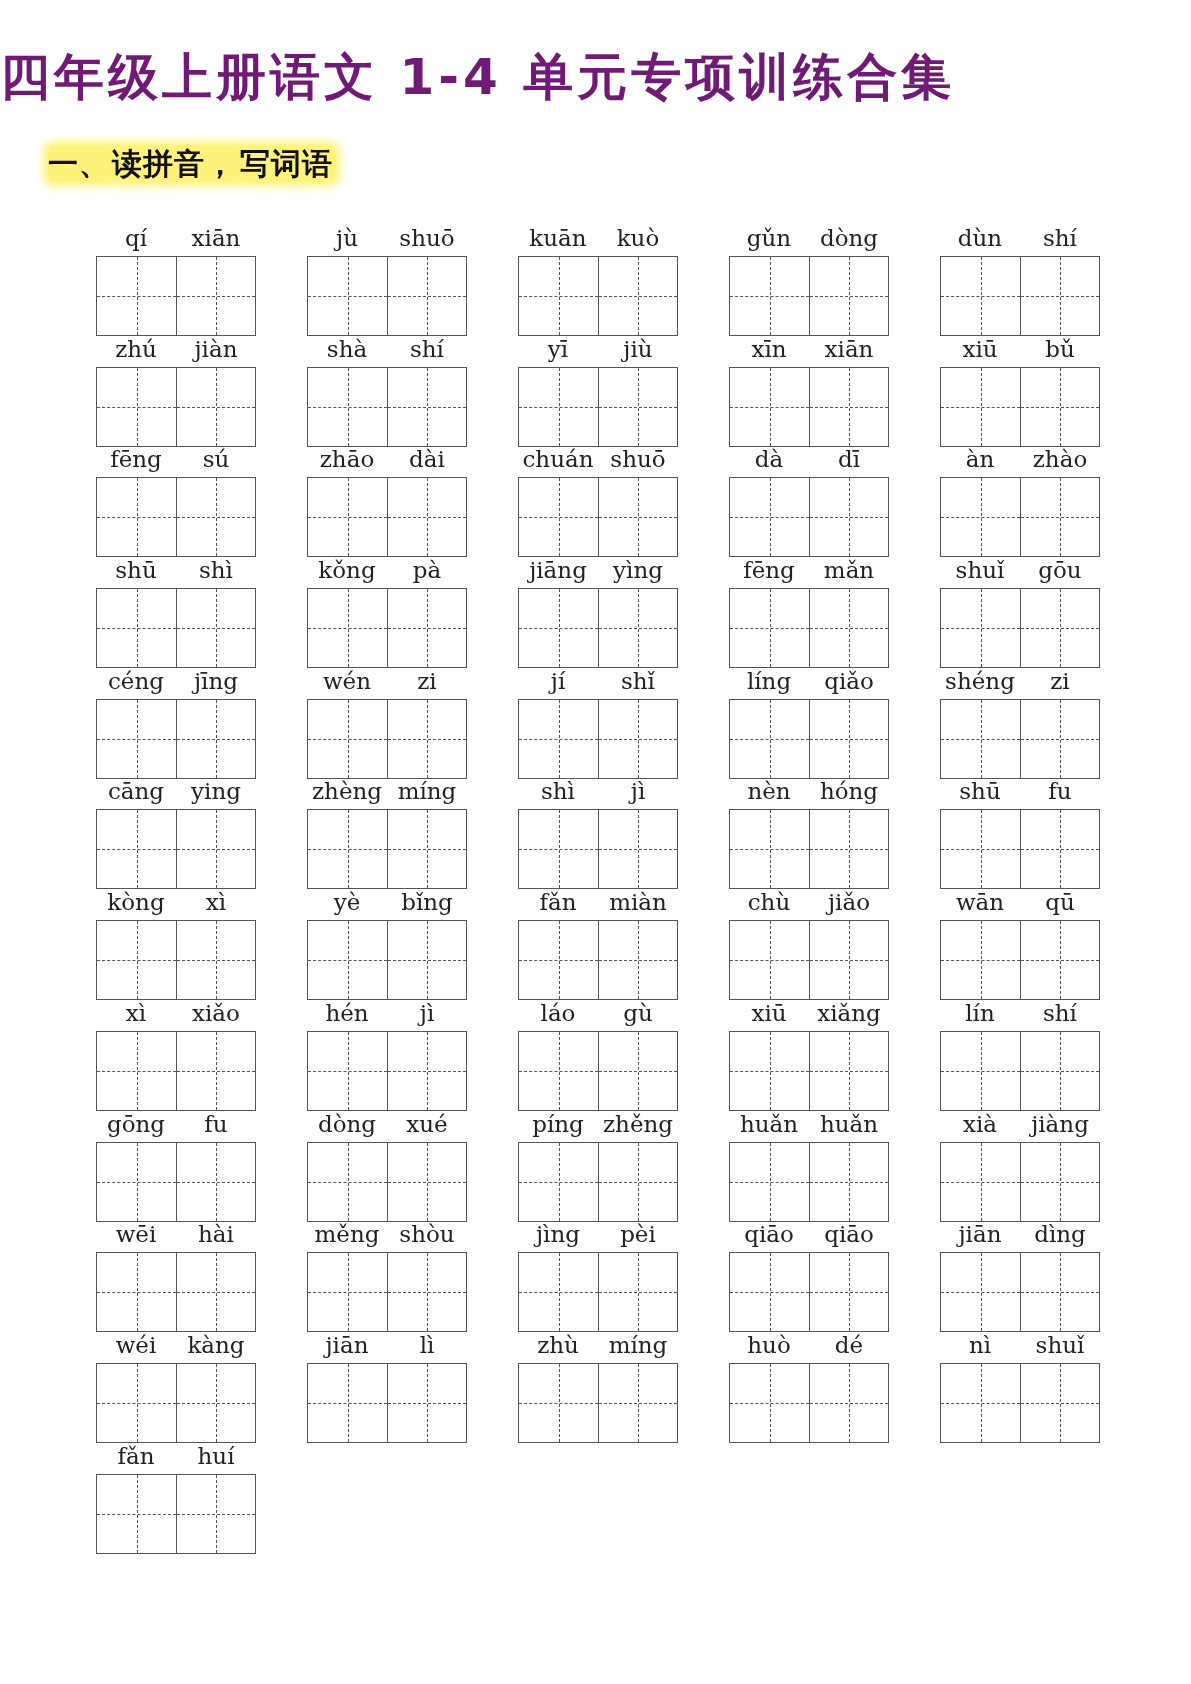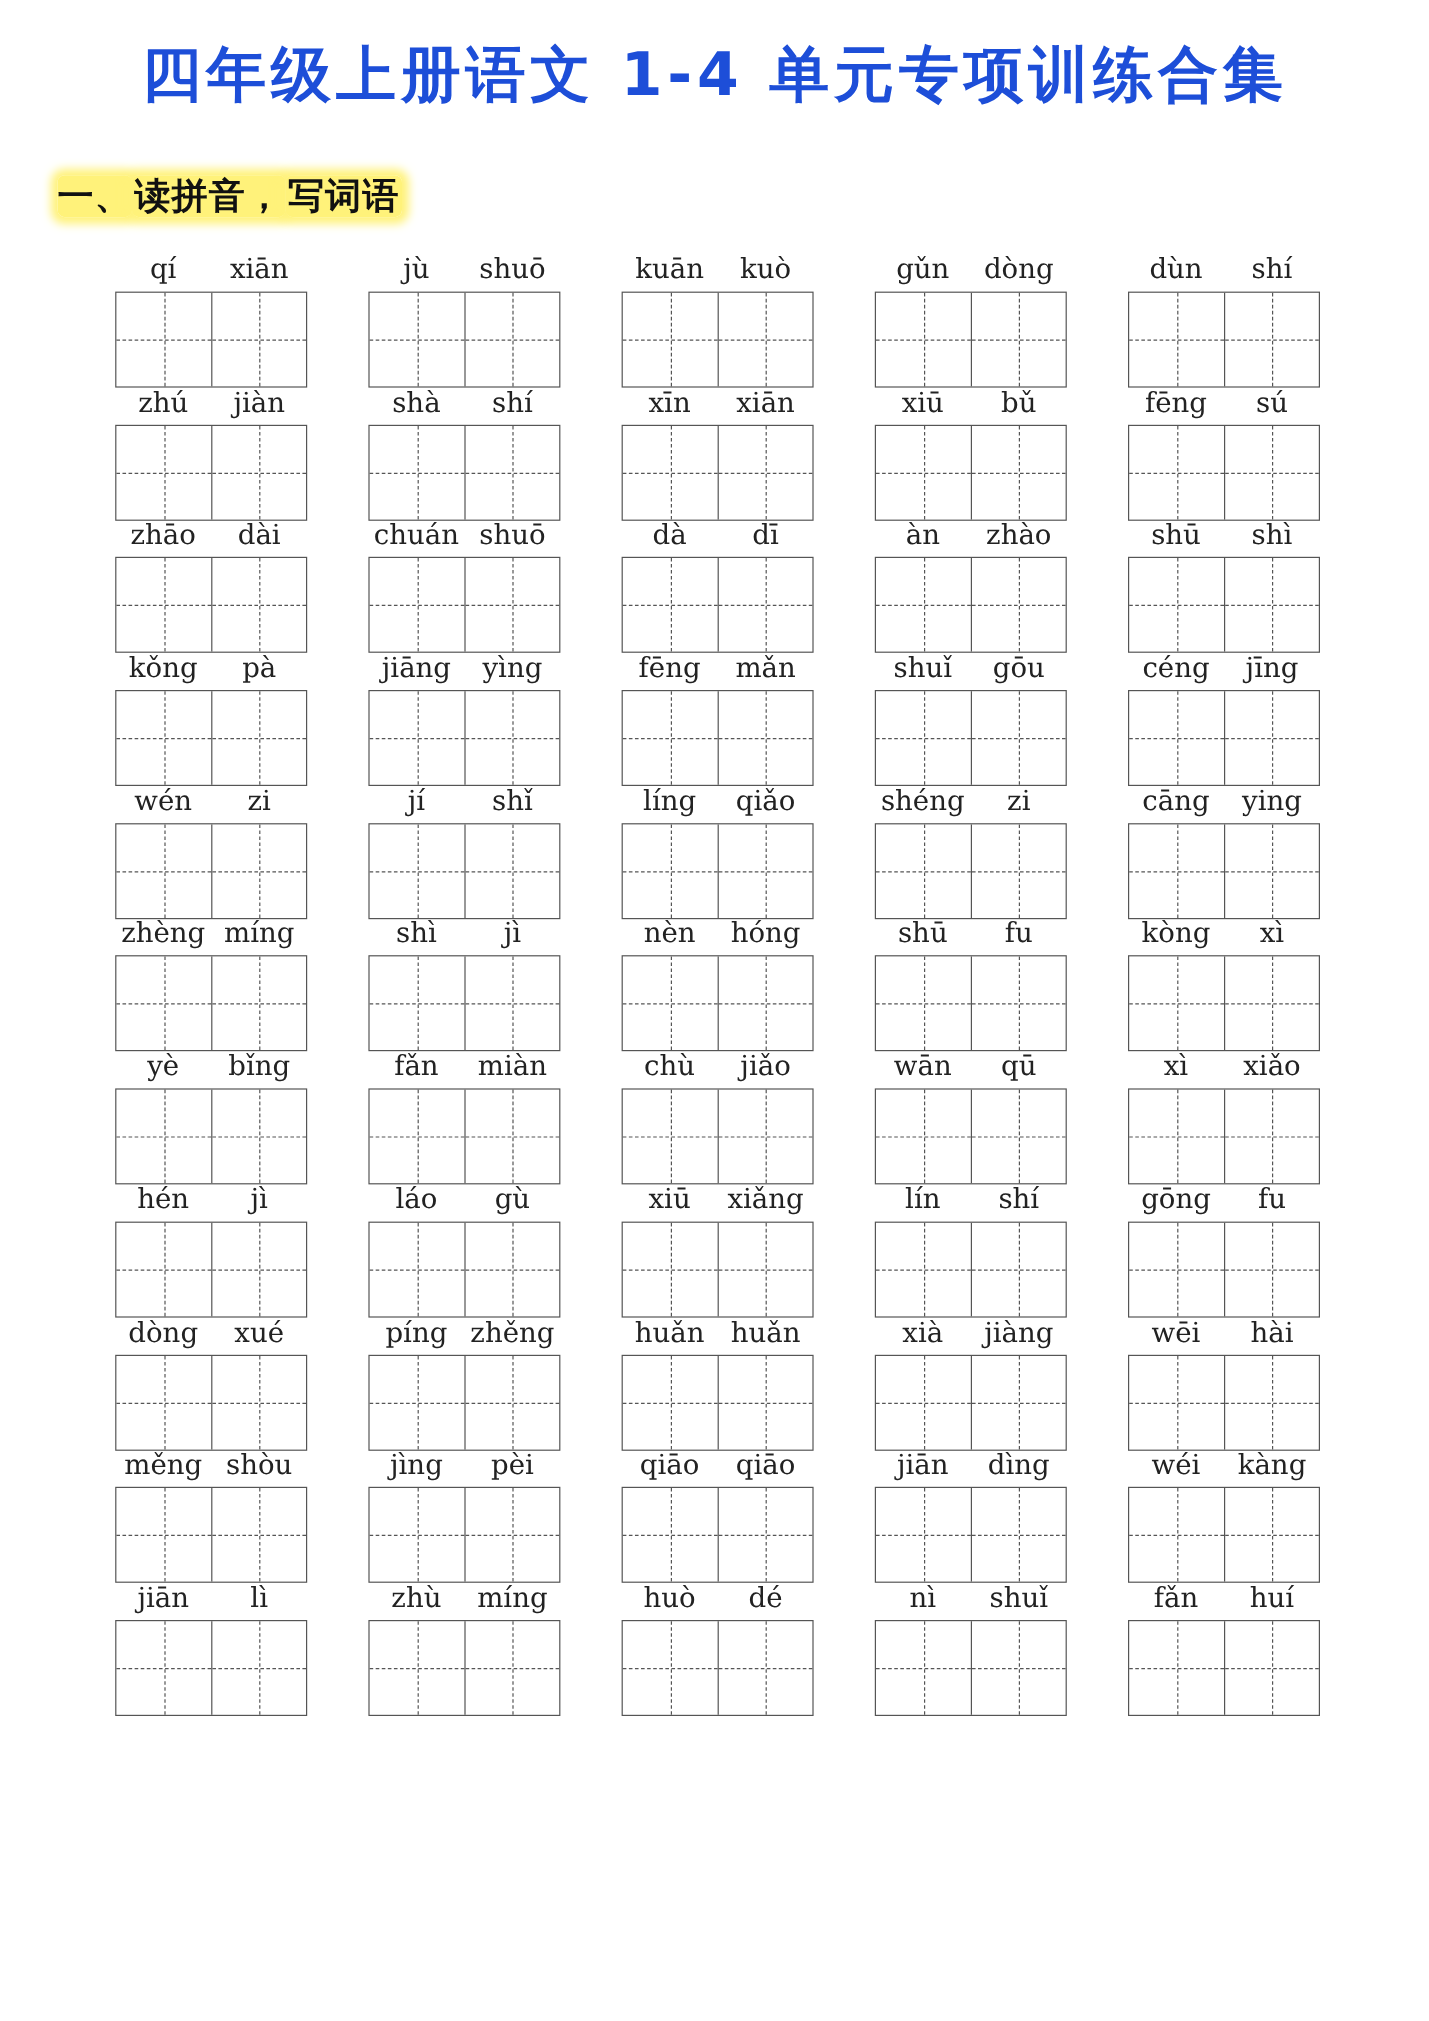--- a/index.html
+++ b/index.html
@@ -1,41 +1,41 @@
 <!DOCTYPE html>
 <html><head>
   <meta charset="utf-8">
   <style>
     html, body { margin: 0; padding: 0; background: #ffffff; }
     body { width: 1191px; height: 1684px; position: relative; overflow: hidden; }
     .page-title {
-      position: absolute; left: 0; top: 27px; width: 1191px; text-align: center;
+      position: absolute; left: 0; top: 42px; width: 1191px; 
       font-family: "DejaVu Sans", sans-serif; font-weight: bold; font-size: 50px;
-      color: #1d4ed8; letter-spacing: 4px; line-height: 70px;
+      color: #701a75; letter-spacing: 4px; line-height: 70px;
     }
     .section-heading {
       position: absolute; left: 48px; top: 142px;
       font-family: "DejaVu Sans", sans-serif; font-weight: bold; font-size: 30px;
       color: #111; line-height: 44px; letter-spacing: 1px;
     }
     .section-heading .hl {
       background: #fff27a;
       box-shadow: 0 0 8px 5px #fff27a;
       border-radius: 6px;
       padding: 0 2px;
     }
     .section-heading .num { background: #fff27a; box-shadow: 0 0 8px 5px #fff27a; border-radius: 6px; }
     .grid {
       position: absolute; left: 96px; top: 208px;
       display: grid;
       grid-template-columns: repeat(5, 160px);
       column-gap: 51px;
       row-gap: 0;
     }
-    .item { width: 160px; height: 120px; position: relative; }
+    .item { width: 160px; height: 120px; position: relative; margin-top: 13px; }
     .pinyin {
       position: absolute; left: 0; top: 0; width: 160px; height: 34px;
       display: flex;
       font-family: "DejaVu Serif", serif; font-size: 23px; color: #222;
       line-height: 34px;
     }
     .pinyin span { width: 80px; text-align: center; white-space: nowrap; }
     .boxes {
       position: absolute; left: 0; top: 35px; width: 160px; height: 80px;
       display: flex; border: 1.5px solid #555; box-sizing: border-box;
@@ -128,20 +128,30 @@
         <span>shà</span>
         <span>shí</span>
       </div>
       <div class="boxes">
         <div class="cell"></div>
         <div class="cell"></div>
       </div>
     </div>
     <div class="item">
       <div class="pinyin">
+        <span>yī</span>
+        <span>jiù</span>
+      </div>
+      <div class="boxes">
+        <div class="cell"></div>
+        <div class="cell"></div>
+      </div>
+    </div>
+    <div class="item">
+      <div class="pinyin">
         <span>xīn</span>
         <span>xiān</span>
       </div>
       <div class="boxes">
         <div class="cell"></div>
         <div class="cell"></div>
       </div>
     </div>
     <div class="item">
       <div class="pinyin">

